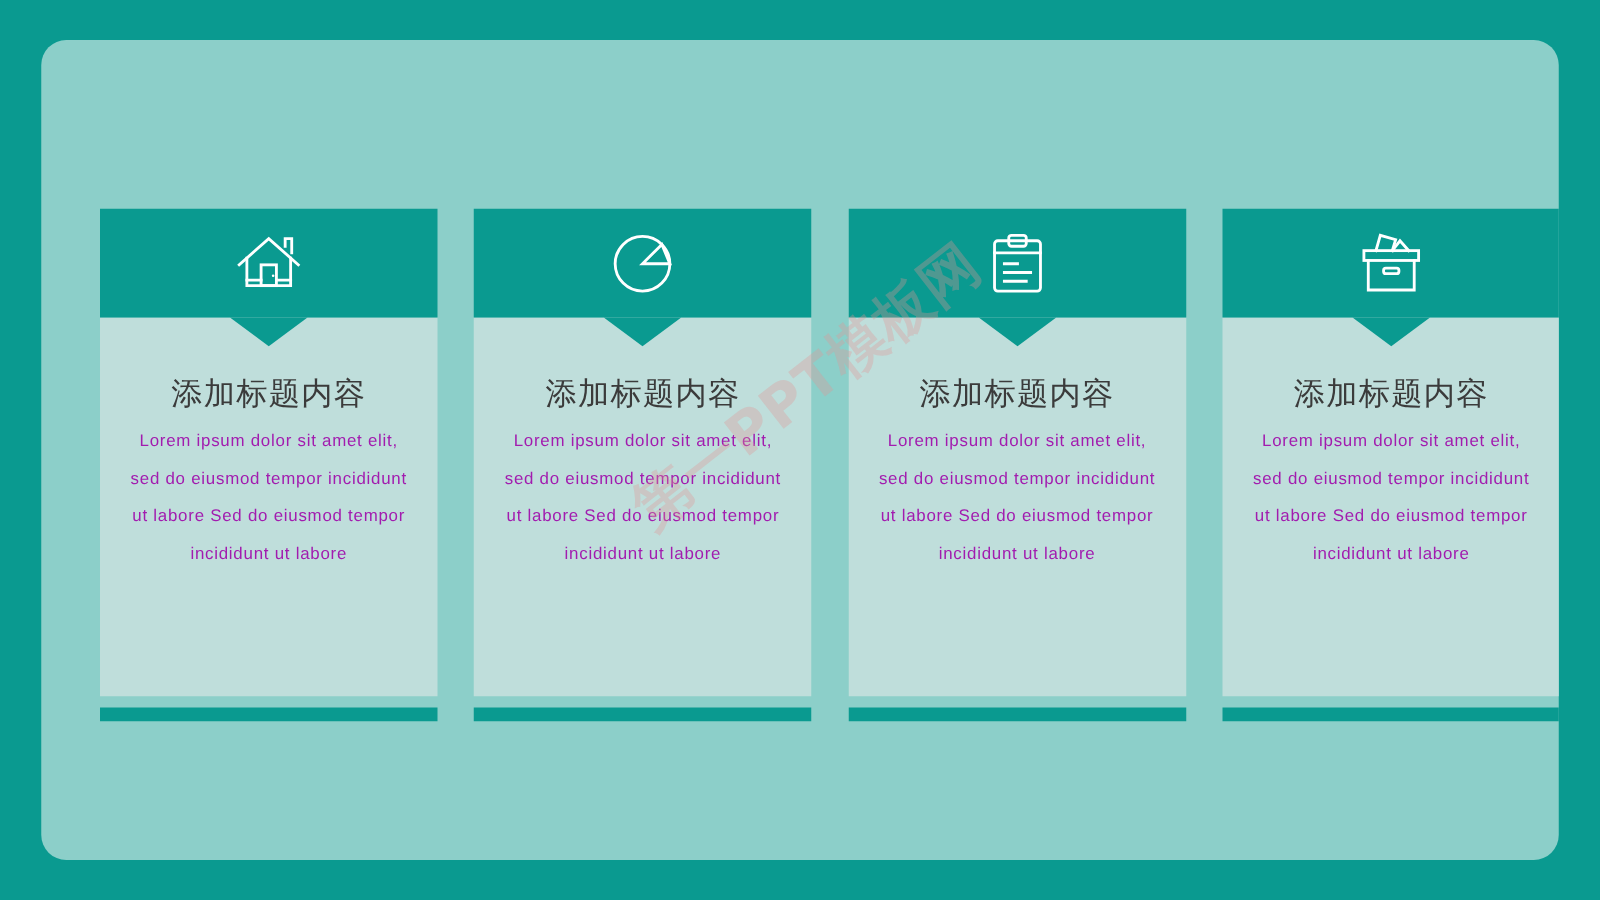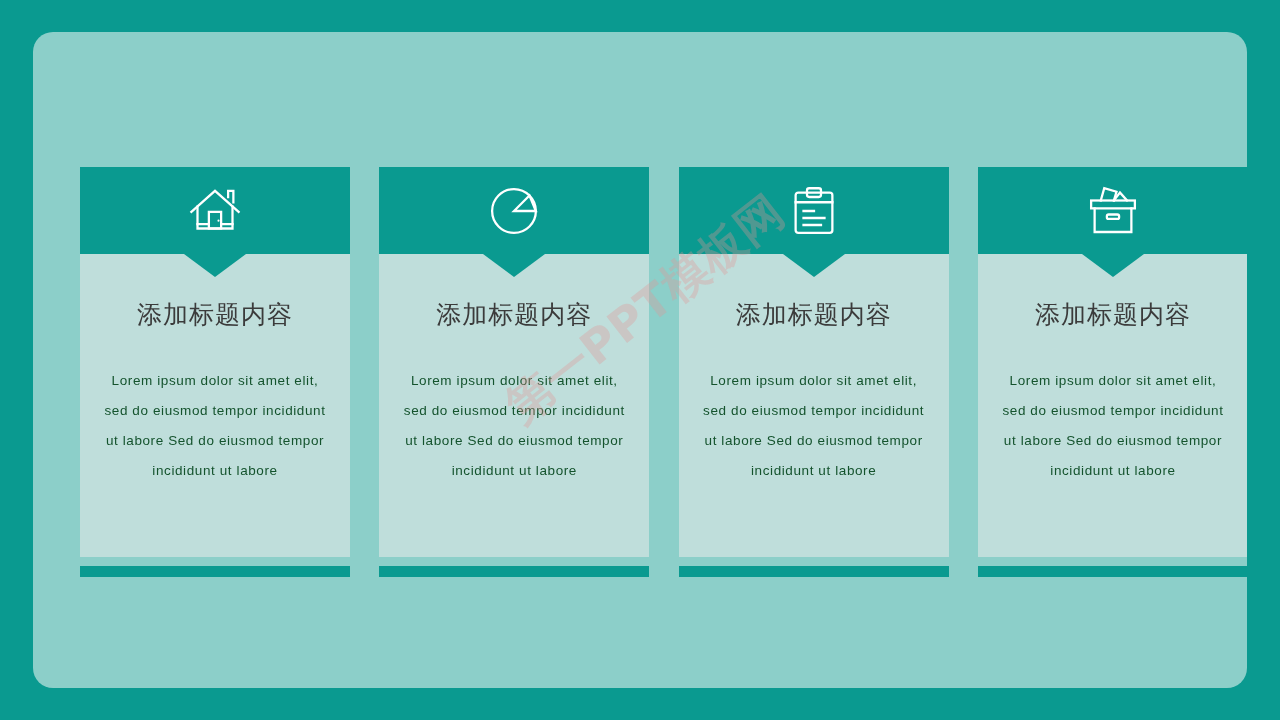--- a/index.html
+++ b/index.html
@@ -82,26 +82,26 @@
     background:#bfdedb;
     flex:1;
     padding:46px 14px 10px;
     text-align:center;
   }
   .card-title {
     font-size:25px;
     color:#3b3b3b;
     letter-spacing:1px;
     font-family:"DejaVu Sans","Liberation Sans",sans-serif;
-    margin-bottom:36px;
+    margin-bottom:8px;
     line-height:1.2;
   }
   .card-text {
     font-size:13.5px;
-    color:#14532d;
+    color:#a21caf;
     line-height:30px;
     letter-spacing:0.6px;
     padding:0 6px;
   }
   .card-footer {
     height:11px;
     background:#0a9a90;
     flex:none;
     margin-top:9px;
   }

